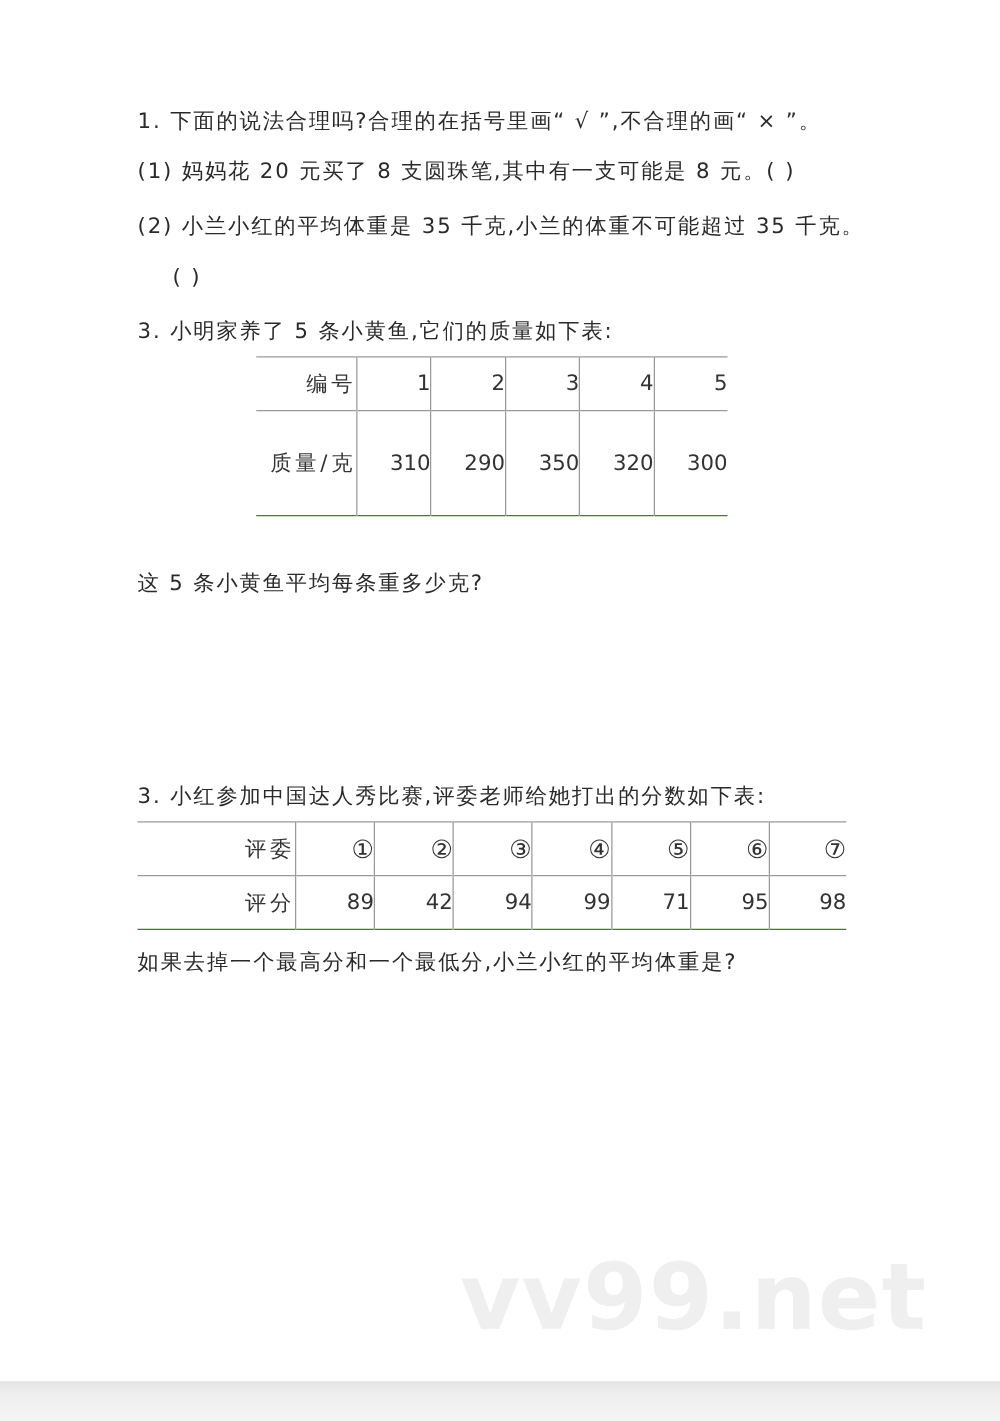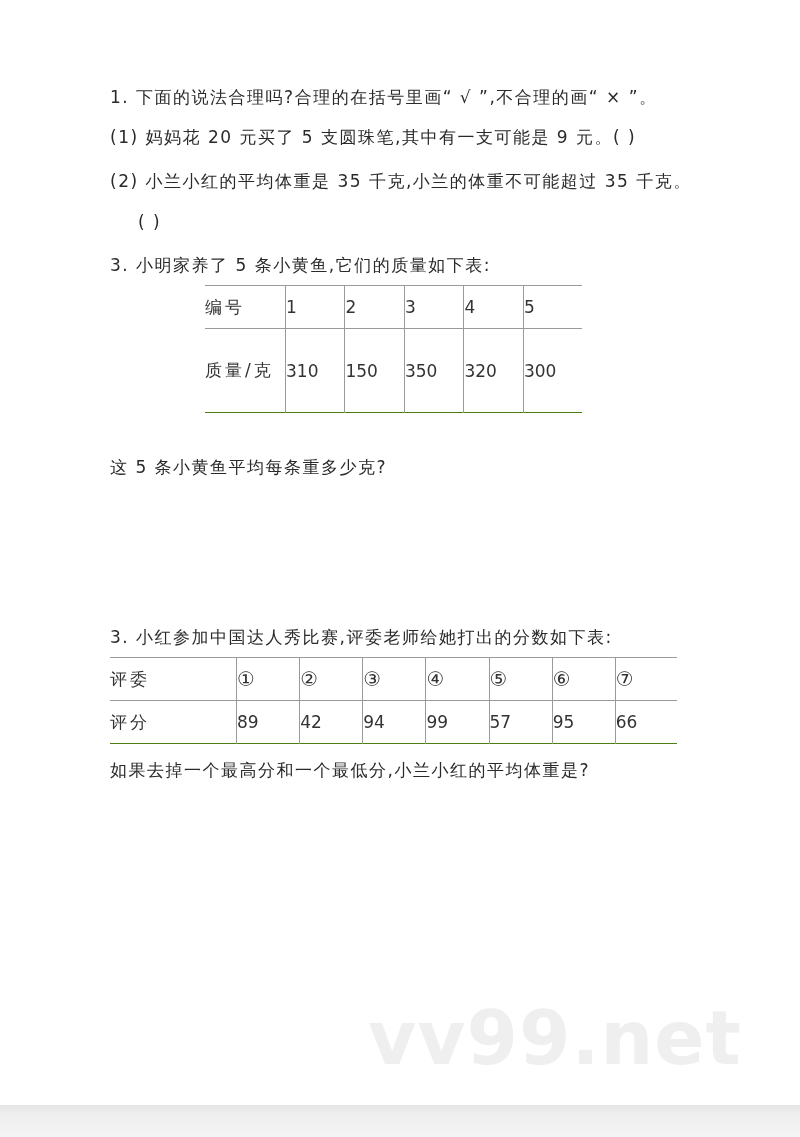--- a/index.html
+++ b/index.html
@@ -19,21 +19,21 @@
   }
   .line {
     position: absolute; left: 110px; font-size: 17px; letter-spacing: 1.5px;
     white-space: nowrap; line-height: 24px;
   }
   table.t {
     position: absolute; border-collapse: collapse;
     font-size: 17px; color: #333;
   }
   table.t td {
-    border-left: 1px solid #9a9a9a; text-align: left; padding: 0;
+    border-left: 1px solid #9a9a9a; text-align: right; padding: 0;
   }
   table.t td:first-child { border-left: none; letter-spacing: 3px; }
   table.t tr { border-top: 1px solid #9a9a9a; }
   table.t tr:last-child { border-bottom: 1px solid #4d7c0f; }
   #t1 { left: 205px; top: 285px; width: 377px; }
   #t1 tr.r1 td { height: 42px; }
   #t1 tr.r2 td { height: 83px; }
   #t1 td:first-child { width: 80px; }
   #t2 { left: 110px; top: 657px; width: 567px; }
   #t2 tr td { height: 42px; }
@@ -44,40 +44,40 @@
     font-family: "DejaVu Sans", sans-serif; font-weight: bold;
     font-size: 74px; color: #efefef; letter-spacing: 1px;
   }
 </style>
 </head>
 <body>
 
 <div class="page">
 
   <div class="line" style="top:85px;">1. 下面的说法合理吗?合理的在括号里画“ √ ”,不合理的画“ × ”。</div>
-  <div class="line" style="top:125px;">(1) 妈妈花 20 元买了 5 支圆珠笔,其中有一支可能是 9 元。(      )</div>
+  <div class="line" style="top:125px;">(1) 妈妈花 20 元买了 8 支圆珠笔,其中有一支可能是 8 元。(      )</div>
   <div class="line" style="top:169px;">(2) 小兰小红的平均体重是 35 千克,小兰的体重不可能超过 35 千克。</div>
   <div class="line" style="top:210px; left:138px;">(      )</div>
 
   <div class="line" style="top:253px;">3. 小明家养了 5 条小黄鱼,它们的质量如下表:</div>
 
   <table class="t" id="t1">
     <tbody>
         <tr class="r1">
       <td>编号</td>
       <td>1</td>
       <td>2</td>
       <td>3</td>
       <td>4</td>
       <td>5</td>
     </tr>
     <tr class="r2">
       <td>质量/克</td>
       <td>310</td>
-      <td>150</td>
+      <td>290</td>
       <td>350</td>
       <td>320</td>
       <td>300</td>
     </tr>
   </tbody>
     </table>
 
   <div class="line" style="top:455px;">这 5 条小黄鱼平均每条重多少克?</div>
 
   <div class="line" style="top:625px;">3. 小红参加中国达人秀比赛,评委老师给她打出的分数如下表:</div>
@@ -93,23 +93,23 @@
       <td class="circ">⑤</td>
       <td class="circ">⑥</td>
       <td class="circ">⑦</td>
     </tr>
     <tr>
       <td>评分</td>
       <td>89</td>
       <td>42</td>
       <td>94</td>
       <td>99</td>
-      <td>57</td>
+      <td>71</td>
       <td>95</td>
-      <td>66</td>
+      <td>98</td>
     </tr>
   </tbody>
     </table>
 
   <div class="line" style="top:758px;">如果去掉一个最高分和一个最低分,小兰小红的平均体重是?</div>
 
   <div class="watermark">vv99.net</div>
 </div>
 
 <div class="bottom-strip"></div>

